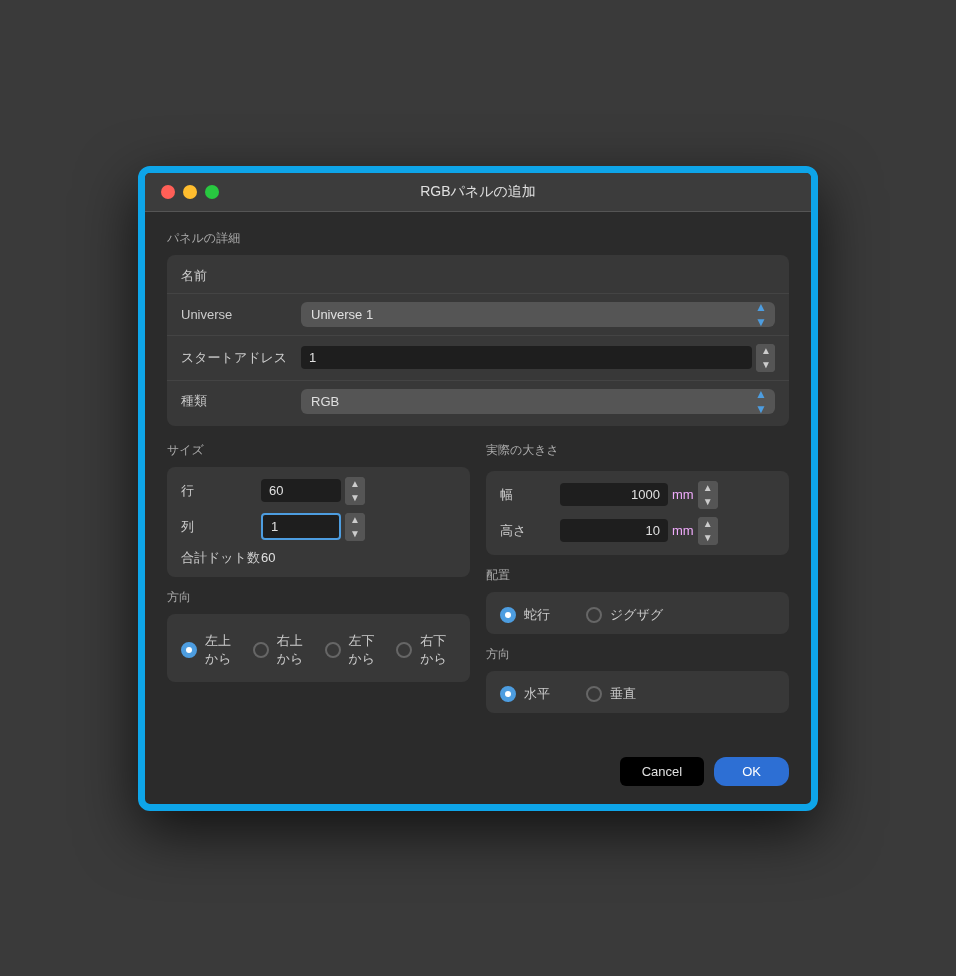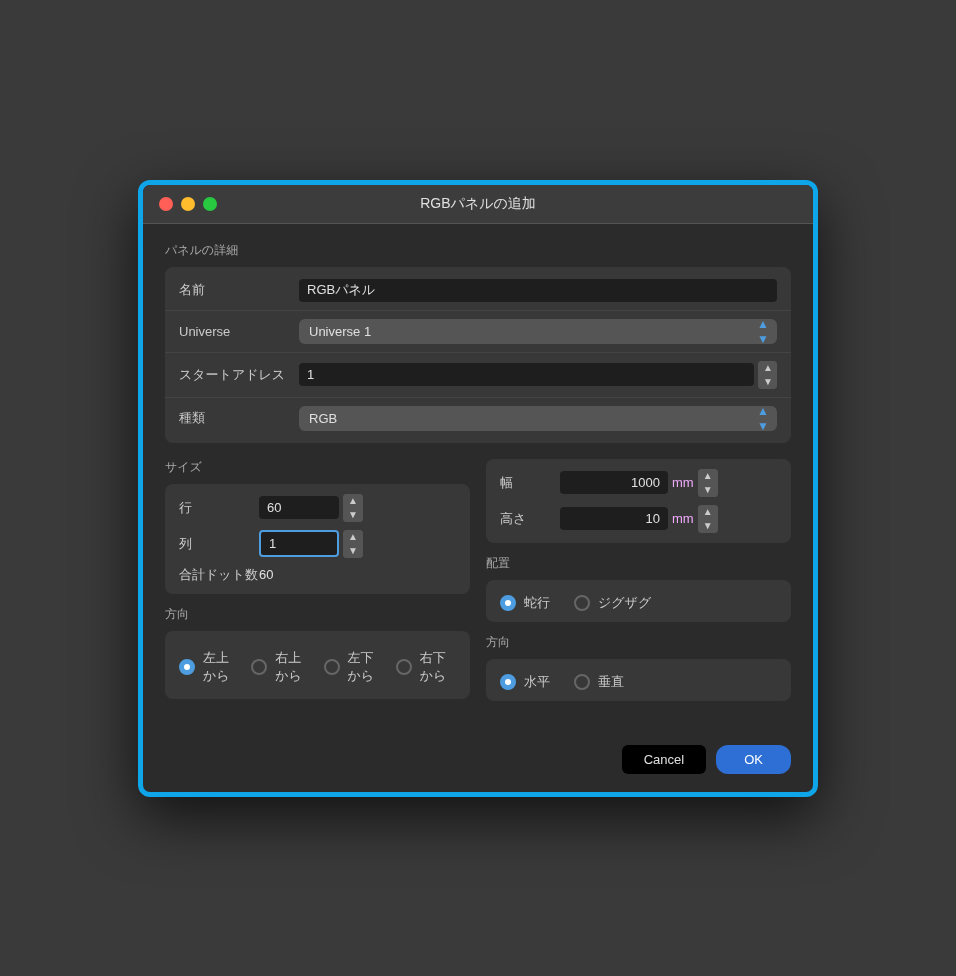--- a/index.html
+++ b/index.html
@@ -14,21 +14,21 @@
       font-family: -apple-system, "Helvetica Neue", Arial, sans-serif;
     }
 
     .dialog {
       background: #2b2b2b;
       border-radius: 12px;
       width: 680px;
       padding: 0;
       box-shadow: 0 20px 60px rgba(0,0,0,0.7);
       overflow: hidden;
-      border: 5px solid #0ea5e9;
+      border: 7px solid #0ea5e9;
     }
 
     
     .title-bar {
       background: #3c3c3c;
       display: flex;
       align-items: center;
       padding: 12px 16px;
       position: relative;
       border-bottom: 1px solid #555;
@@ -338,21 +338,21 @@
     }
 
     
     .arrangement-box {
       margin-bottom: 12px;
     }
 
     .radio-row {
       display: flex;
       align-items: center;
-      gap: 24px;
+      gap: 36px;
       margin-top: 4px;
     }
 
     
     .footer {
       display: flex;
       justify-content: flex-end;
       gap: 10px;
       padding: 14px 22px 18px 22px;
     }
@@ -397,21 +397,20 @@
   </div>
 
   <div class="content">
 
     <div class="section-label">パネルの詳細</div>
 
     <div class="panel-details">
 
       <div class="field-row">
         <span class="field-label">名前</span>
-        <input type="text" class="text-input" value="RGBパネル" style="">
       </div>
 
       <div class="field-row">
         <span class="field-label">Universe</span>
         <div class="select-wrapper">
           <select class="styled-select">
             <option>Universe 1</option>
             <option>Universe 2</option>
             <option>Universe 3</option>
           </select>
@@ -508,20 +507,21 @@
             <div class="radio-item">
               <div class="radio-circle"></div>
               <span class="radio-label">右下から</span>
             </div>
           </div>
         </div>
       </div>
 
       <div class="right-col">
 
+        <div class="section-label right-col-top">実際の大きさ</div>
 
         <div class="actual-size-box" style="margin-bottom:12px;">
 
           <div class="actual-row">
             <span class="actual-label">幅</span>
             <div class="actual-input-wrap">
               <input type="text" class="actual-input" value="1000" style="">
               <span class="unit-label">mm</span>
               <div class="spinner-btns">
                 <button class="spinner-btn">▲</button>

